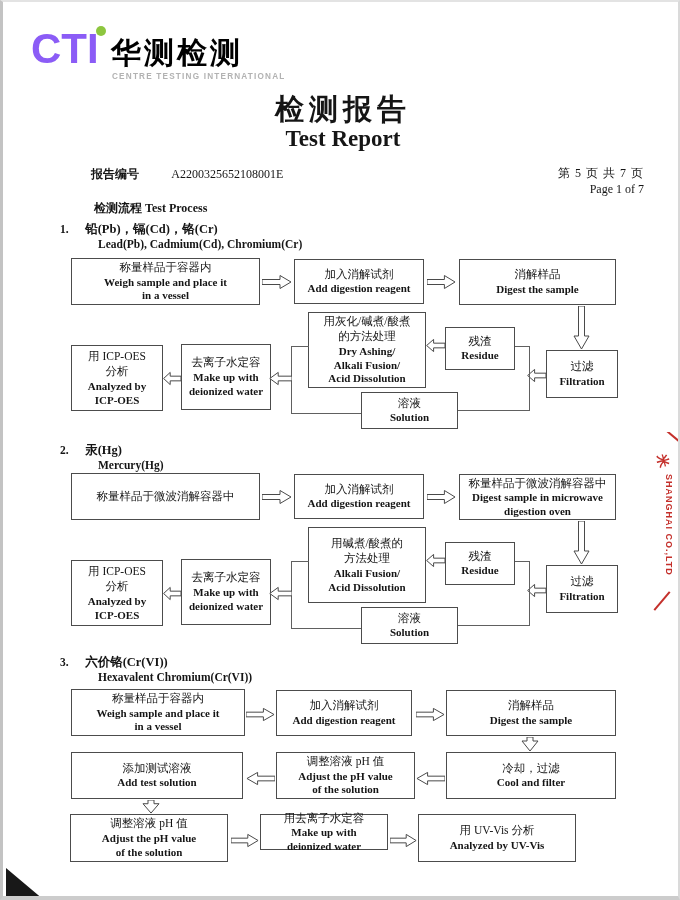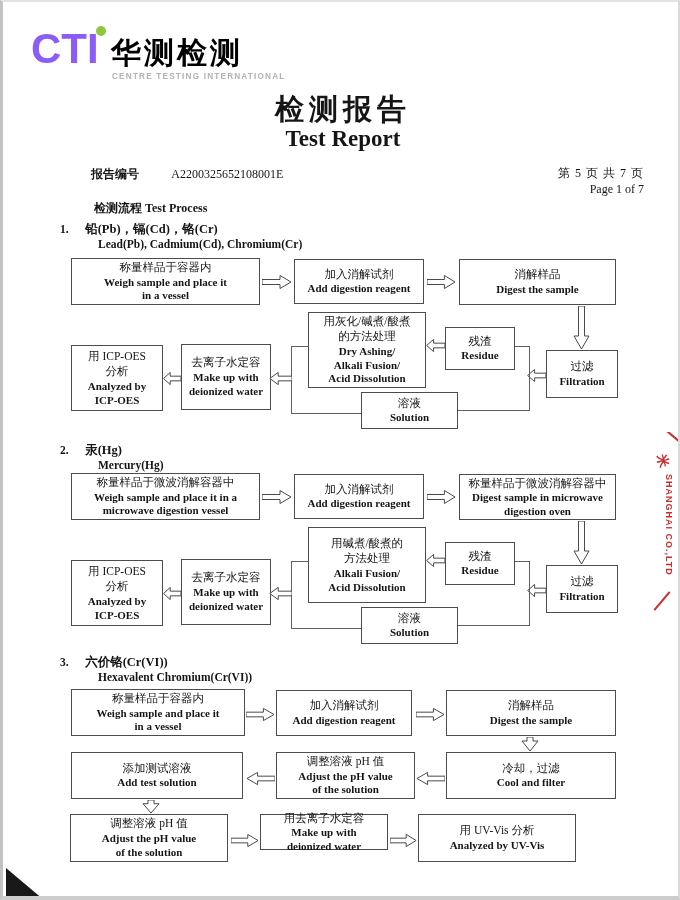--- a/index.html
+++ b/index.html
@@ -161,22 +161,20 @@
     </svg>
 
   <div class="sec-zh" style="left:57px;top:440px">
     <span class="sec-no">2.</span>
     <span>汞(Hg)</span>
   </div>
   <div class="sec-en" style="top:457px">Mercury(Hg)</div>
 
   <div class="fbox" style="left:68px;top:471px;width:189px;height:47px">
     <div class="zh">称量样品于微波消解容器中</div>
-    <div class="en">Weigh sample and place it in a
-microwave digestion vessel</div>
   </div>
   <svg class="arr" style="left:259px;top:487px;width:30px;height:16px" viewBox="0 0 30 16" preserveAspectRatio="none">
       <use href="#ar-r"></use>
     </svg>
   <div class="fbox" style="left:291px;top:472px;width:130px;height:45px">
     <div class="zh">加入消解试剂</div>
     <div class="en">Add digestion reagent</div>
   </div>
   <svg class="arr" style="left:424px;top:487px;width:29px;height:16px" viewBox="0 0 30 16" preserveAspectRatio="none">
       <use href="#ar-r"></use>

